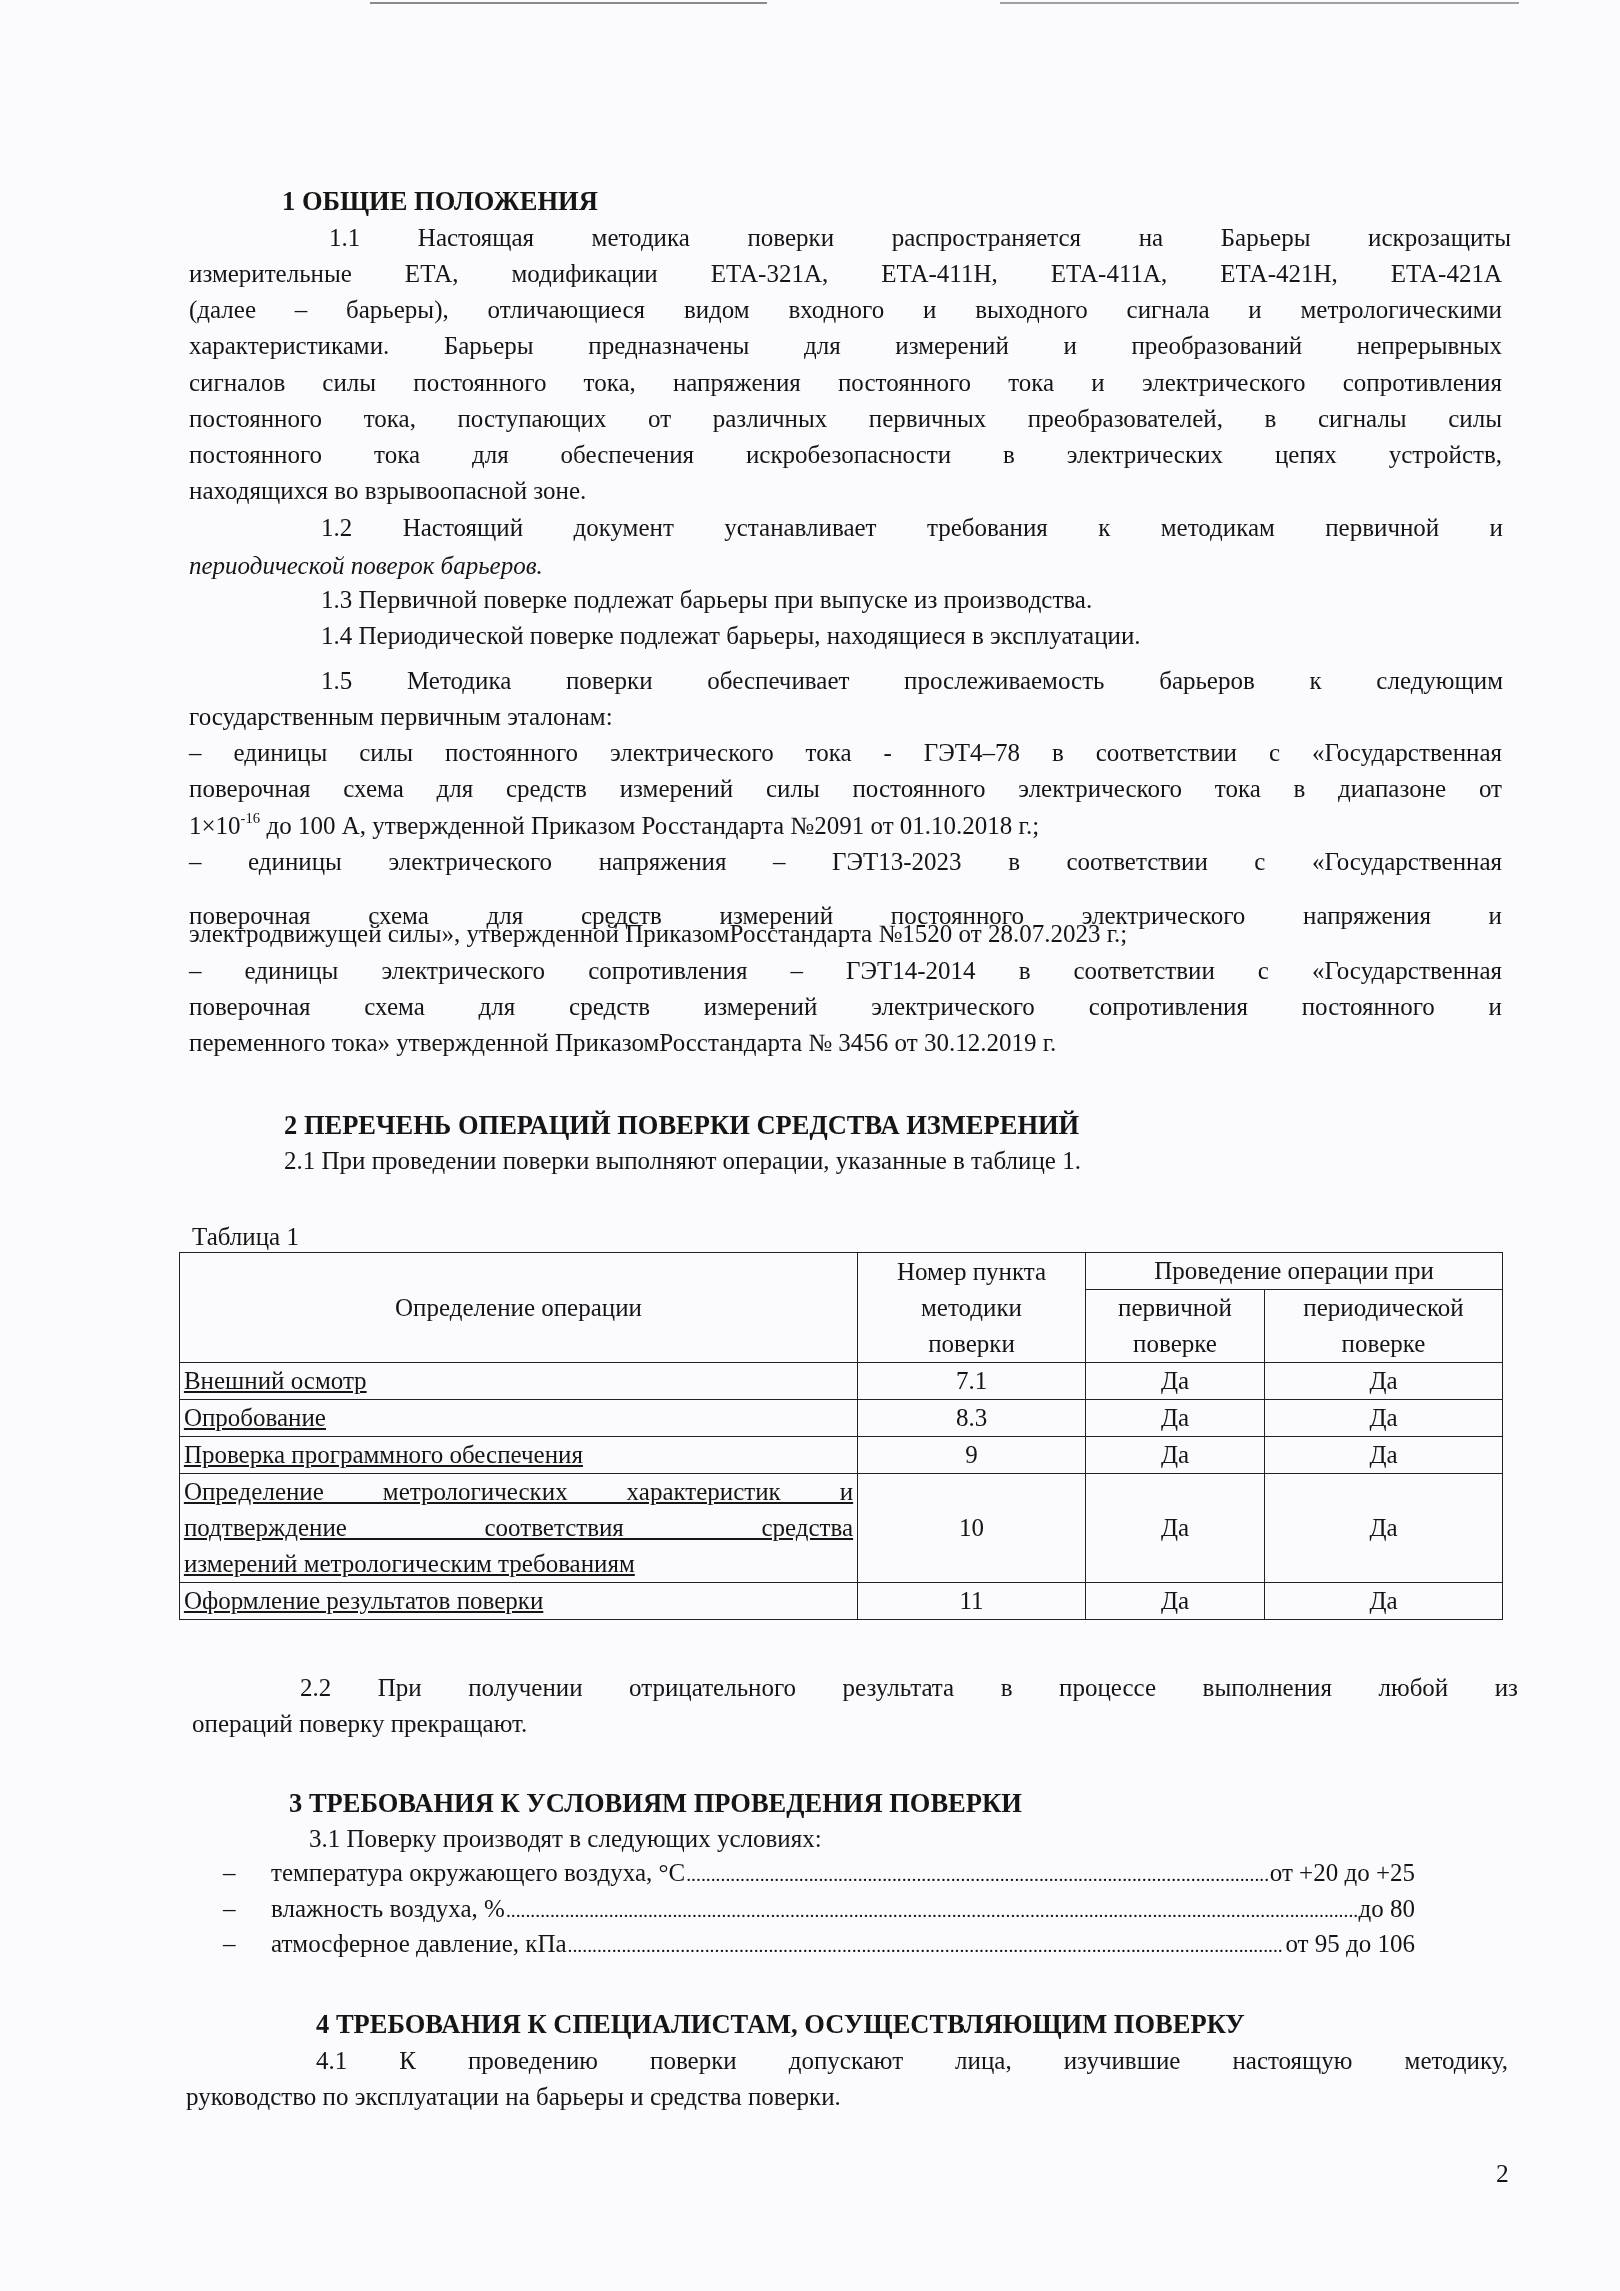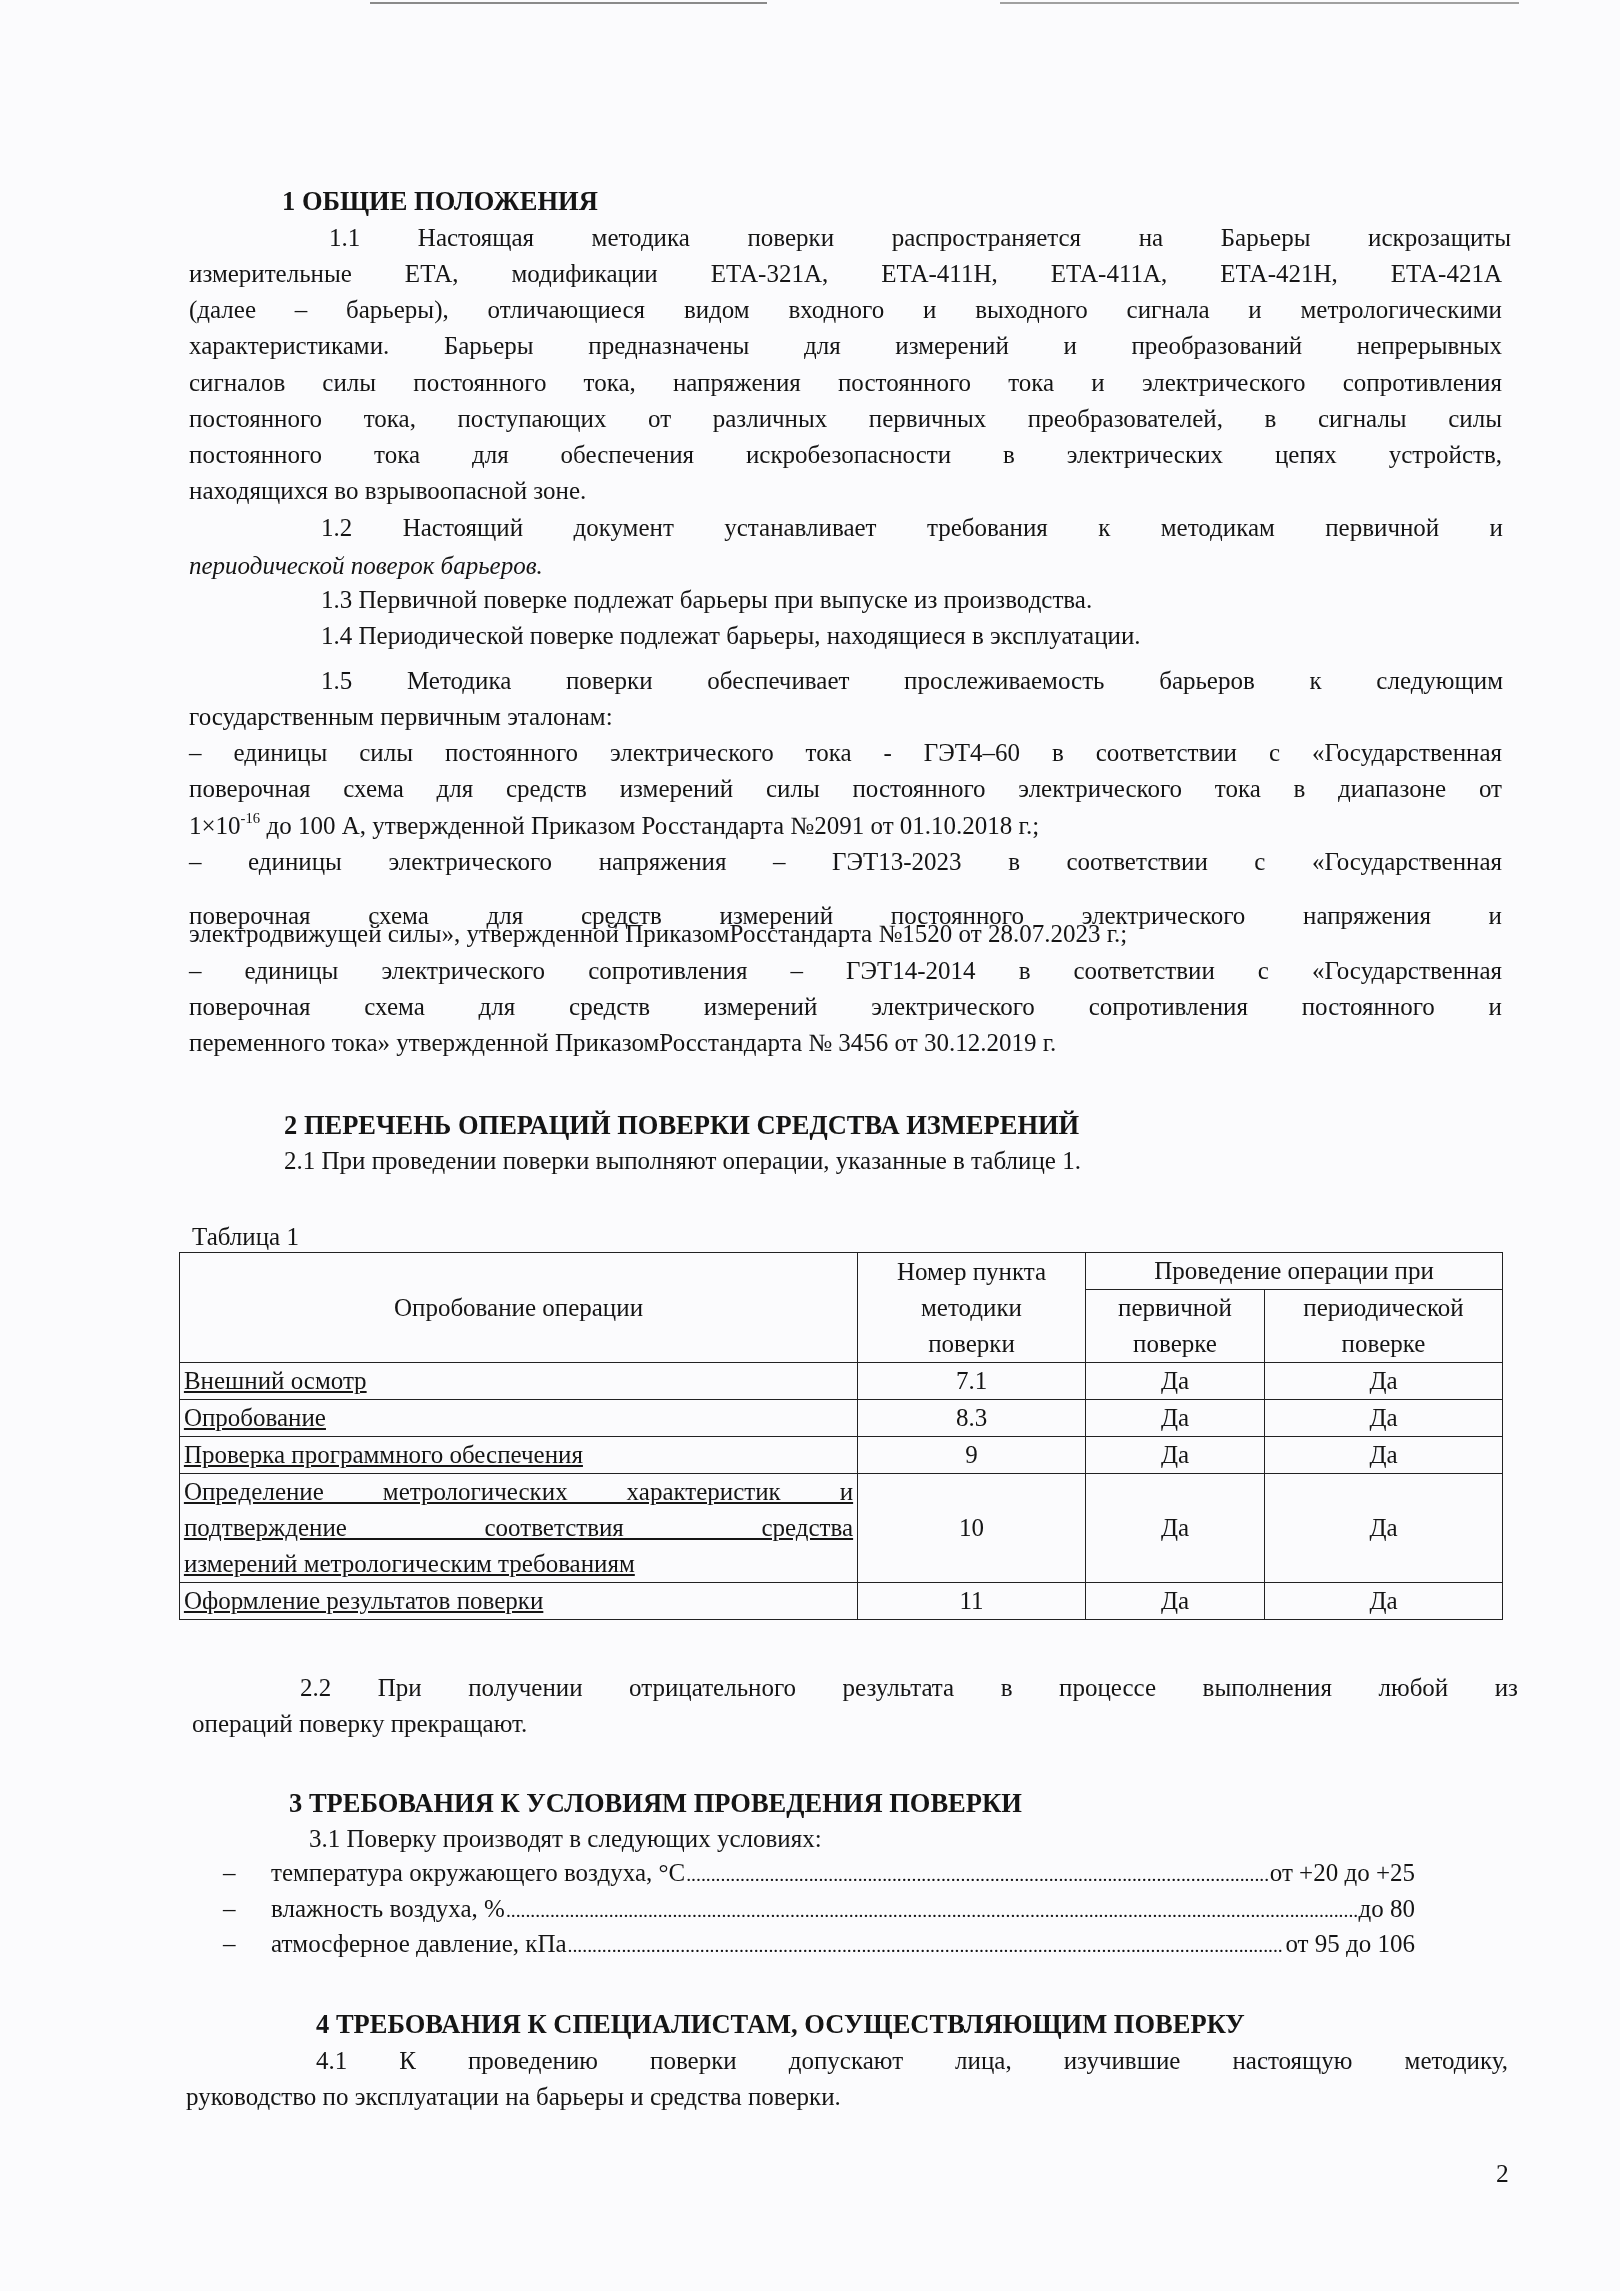--- a/index.html
+++ b/index.html
@@ -60,21 +60,21 @@
 <div class="ln just" style="top:401px;">постоянного тока, поступающих от различных первичных преобразователей, в сигналы силы</div>
 <div class="ln just" style="top:437px;">постоянного тока для обеспечения искробезопасности в электрических цепях устройств,</div>
 <div class="ln" style="top:473px;">находящихся во взрывоопасной зоне.</div>
 
 <div class="ln just" style="top:510px;left:321px;width:1182px;">1.2 Настоящий документ устанавливает требования к методикам первичной и</div>
 <div class="ln" style="top:548px;font-style:italic;">периодической поверок барьеров.</div>
 <div class="ln" style="top:582px;left:321px;">1.3 Первичной поверке подлежат барьеры при выпуске из производства.</div>
 <div class="ln" style="top:618px;left:321px;">1.4 Периодической поверке подлежат барьеры, находящиеся в эксплуатации.</div>
 <div class="ln just" style="top:663px;left:321px;width:1182px;">1.5 Методика поверки обеспечивает прослеживаемость барьеров к следующим</div>
 <div class="ln" style="top:699px;">государственным первичным эталонам:</div>
-<div class="ln just" style="top:735px;">– единицы силы постоянного электрического тока - ГЭТ4–60 в соответствии с «Государственная</div>
+<div class="ln just" style="top:735px;">– единицы силы постоянного электрического тока - ГЭТ4–78 в соответствии с «Государственная</div>
 <div class="ln just" style="top:771px;">поверочная схема для средств измерений силы постоянного электрического тока в диапазоне от</div>
 <div class="ln" style="top:808px;">
   <span>1×10</span><sup>-16</sup>
   <span>до 100 А, утвержденной Приказом Росстандарта №2091 от 01.10.2018 г.;</span>
 </div>
 <div class="ln just" style="top:844px;">– единицы электрического напряжения –  ГЭТ13-2023 в соответствии с «Государственная</div>
 <div class="ln just" style="top:880px;margin-top:18px;">поверочная схема для средств измерений постоянного электрического напряжения и</div>
 <div class="ln" style="top:916px;">электродвижущей силы», утвержденной ПриказомРосстандарта №1520 от 28.07.2023 г.;</div>
 <div class="ln just" style="top:953px;">– единицы электрического сопротивления – ГЭТ14-2014 в соответствии с «Государственная</div>
 <div class="ln just" style="top:989px;">поверочная схема для средств измерений электрического сопротивления постоянного и</div>
@@ -86,21 +86,21 @@
 
 <table class="t">
   <colgroup>
     <col style="width:678px">
       <col style="width:228px">
       <col style="width:179px">
       <col style="width:238px">
   </colgroup>
   <tbody>
       <tr>
-    <th rowspan="2">Опробование операции</th>
+    <th rowspan="2">Определение операции</th>
     <th rowspan="2">
       <span>Номер пункта</span><br>
       <span>методики</span><br>
       <span>поверки</span>
     </th>
     <th colspan="2">Проведение операции при</th>
   </tr>
   <tr>
     <th>
       <span>первичной</span><br>

